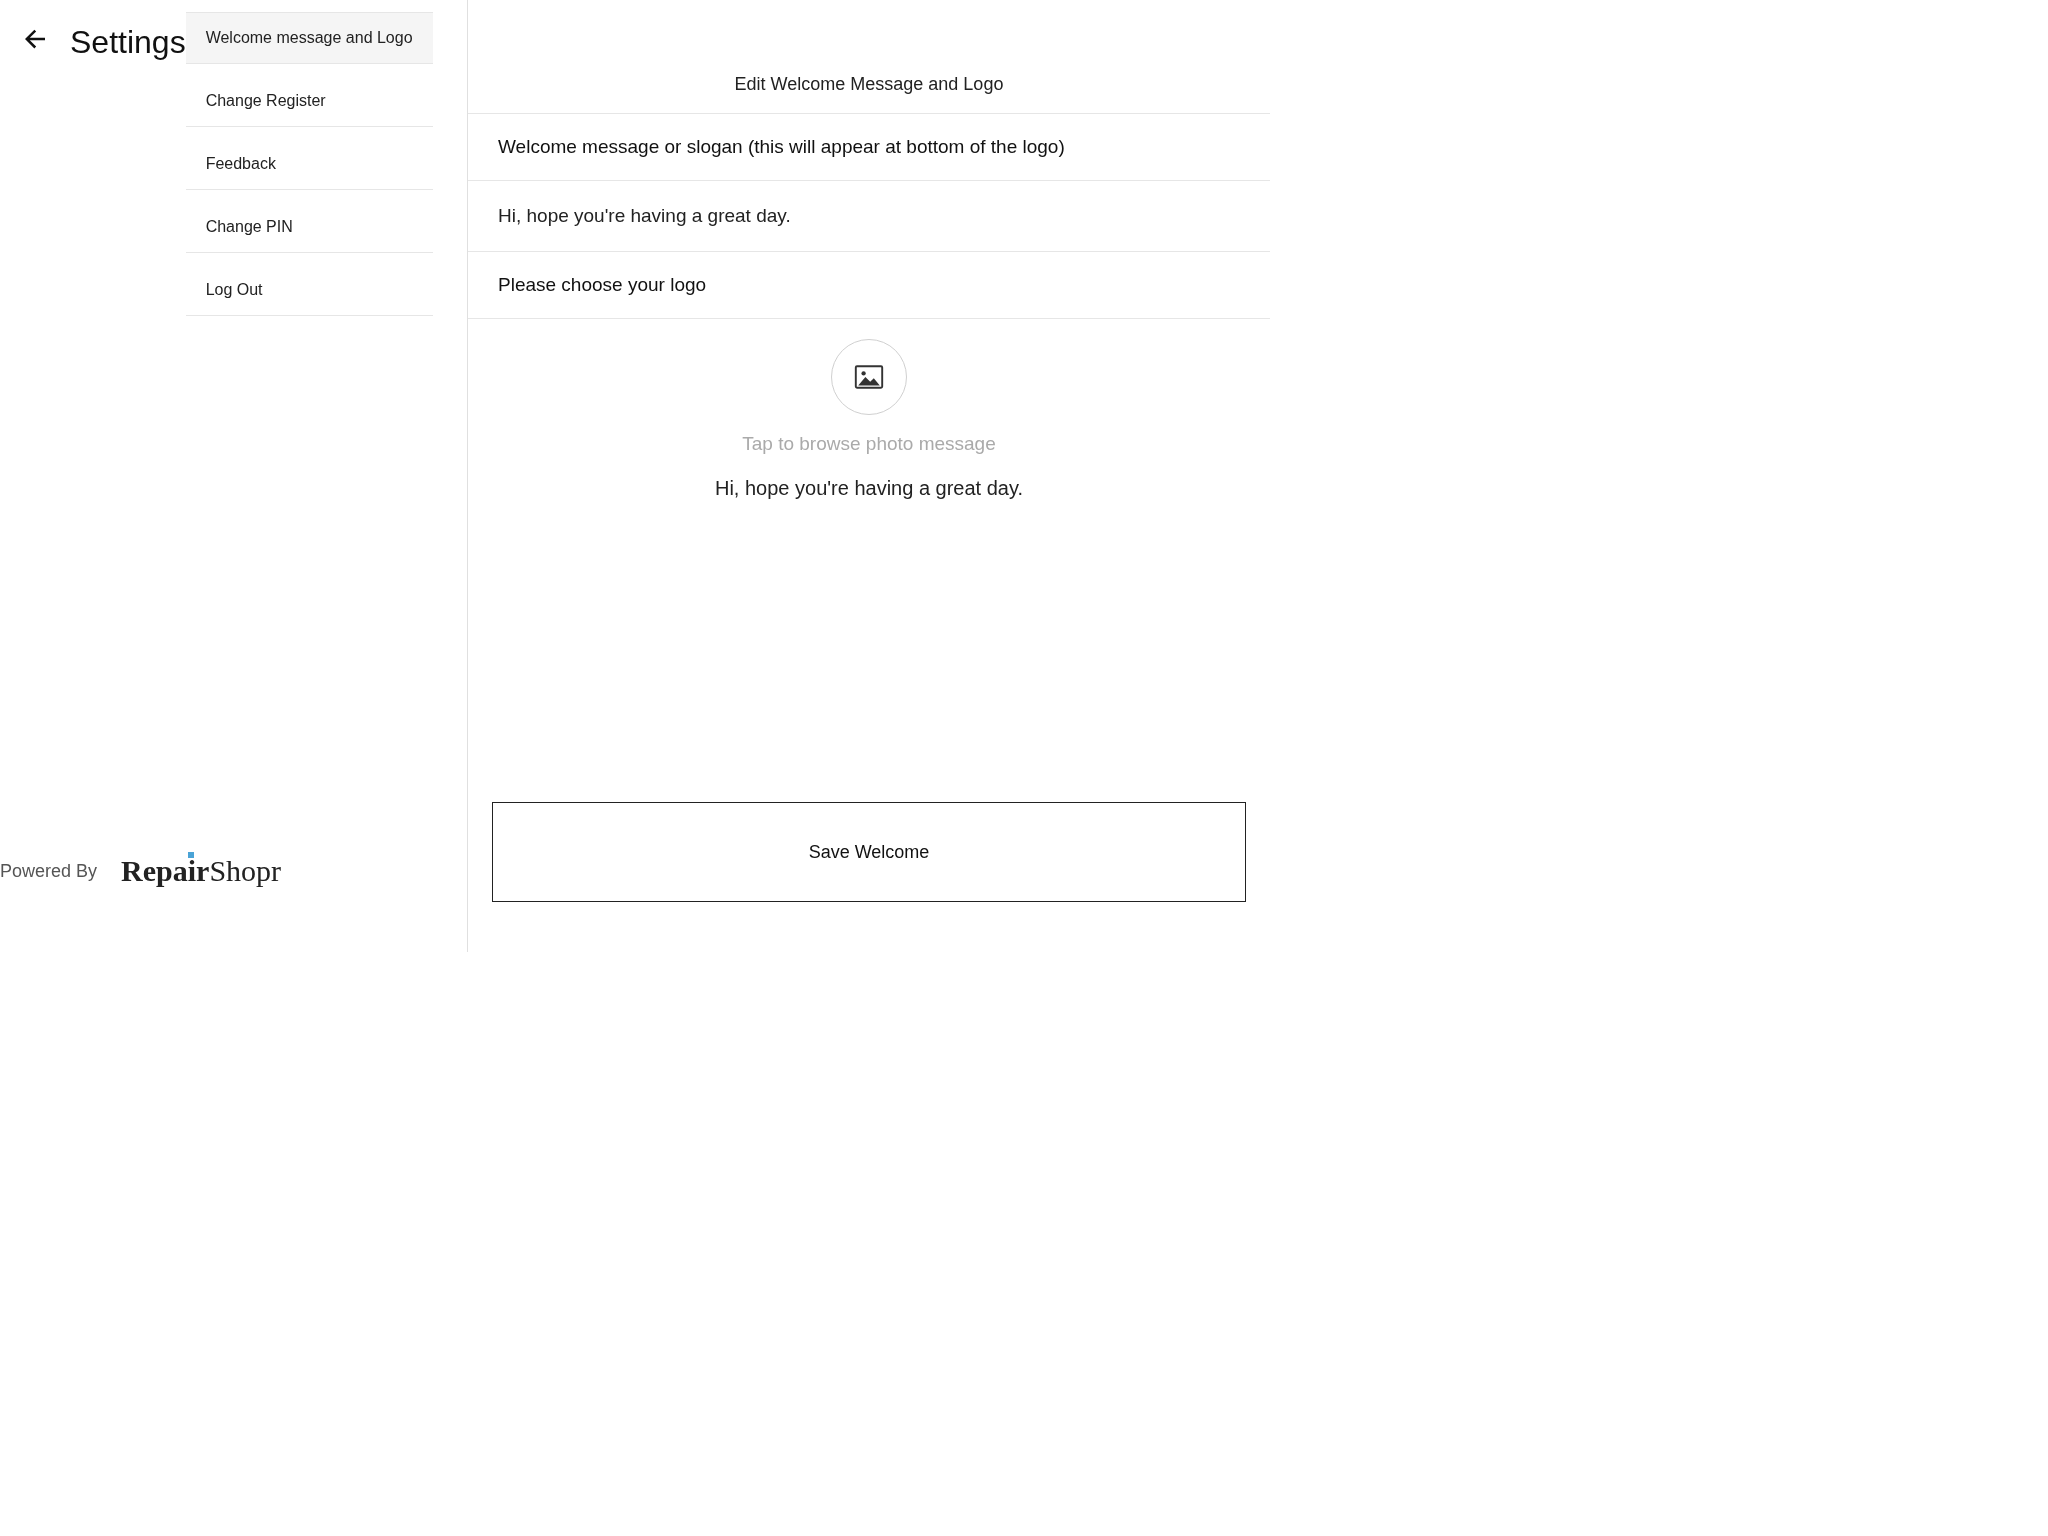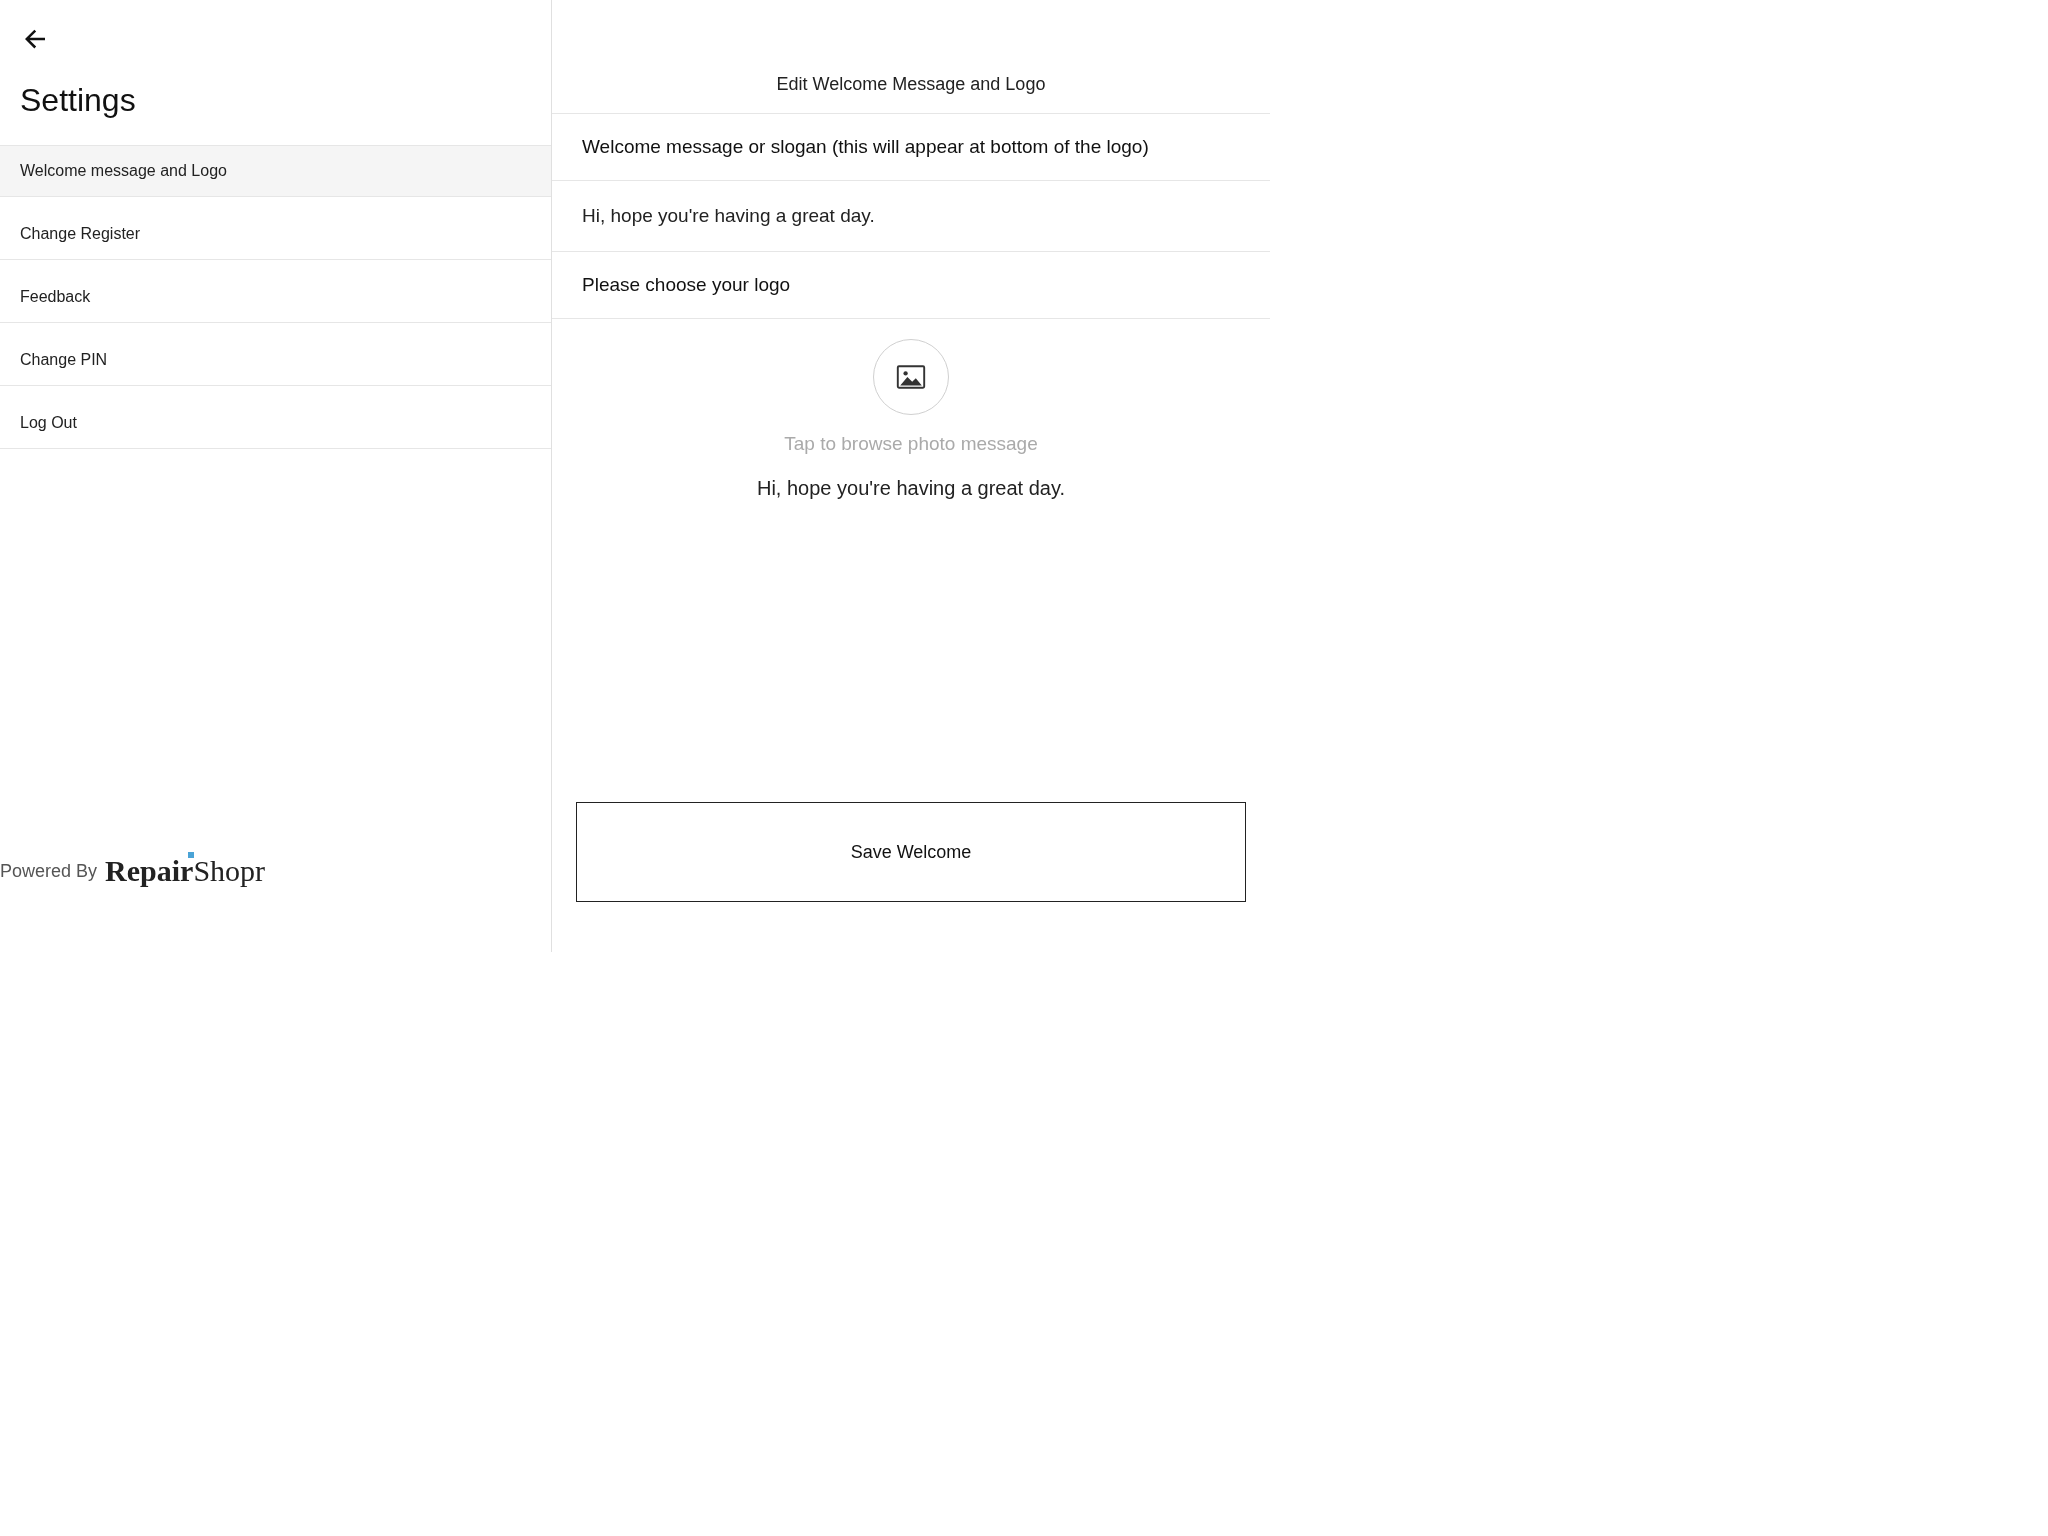--- a/index.html
+++ b/index.html
@@ -9,25 +9,25 @@
     }
     body {
       font-family: -apple-system, BlinkMacSystemFont, "Segoe UI", Helvetica, Arial, sans-serif;
       background: #fff;
       width: 1270px;
       height: 952px;
       display: flex;
       overflow: hidden;
     }
     .sidebar {
-      width: 552px;
+      width: 468px;
       height: 100%;
       border-right: 1px solid #e0e0e0;
       display: flex;
-      flex-direction: column;
+      flex-direction: row;
       position: relative;
     }
     .back-arrow {
       padding: 24px 0 0 20px;
       cursor: pointer;
     }
     .back-arrow svg {
       width: 30px;
       height: 30px;
     }
@@ -69,20 +69,21 @@
     }
     .brand-logo {
       font-family: Georgia, "Times New Roman", serif;
       font-size: 30px;
       color: #222;
       position: relative;
     }
     .brand-repair {
       font-weight: 700;
       position: relative;
+      margin-left: 16px;
     }
     .brand-shopr {
       font-weight: 300;
     }
     .brand-dot {
       position: absolute;
       width: 6px;
       height: 6px;
       background: #4aa3d6;
       top: -2px;

